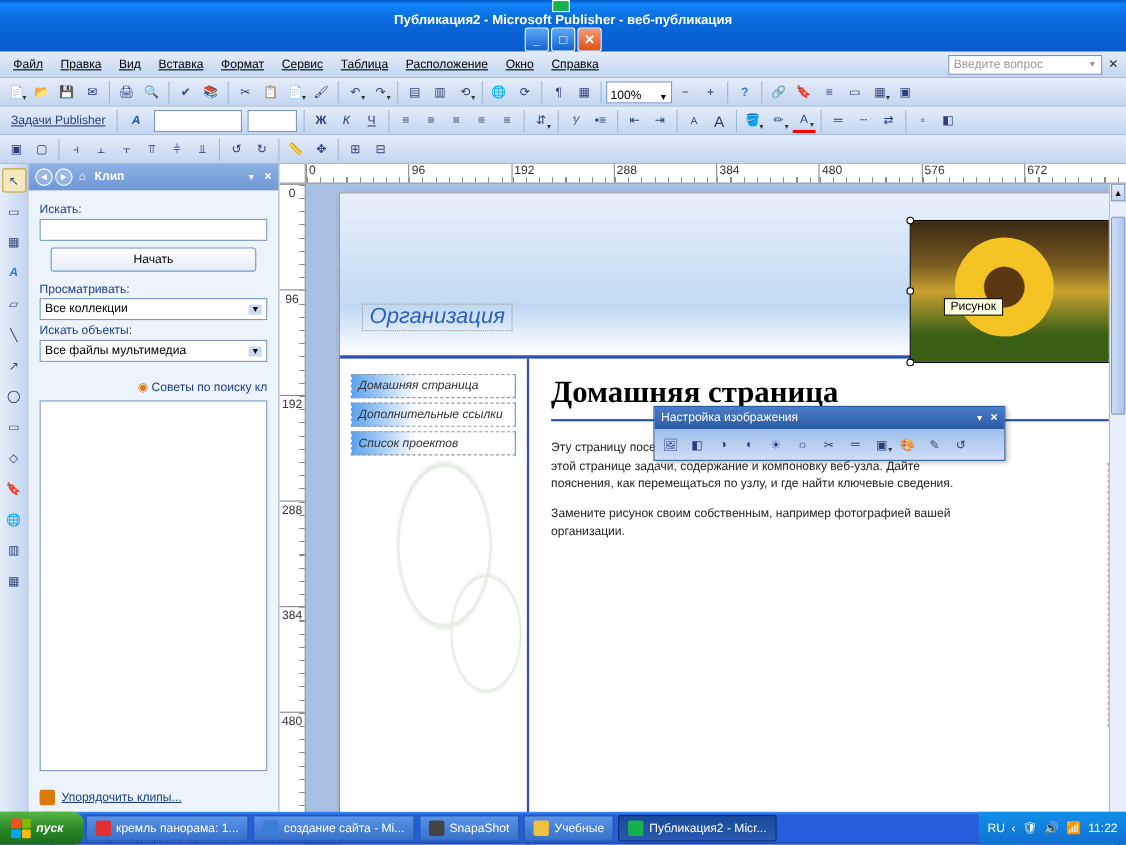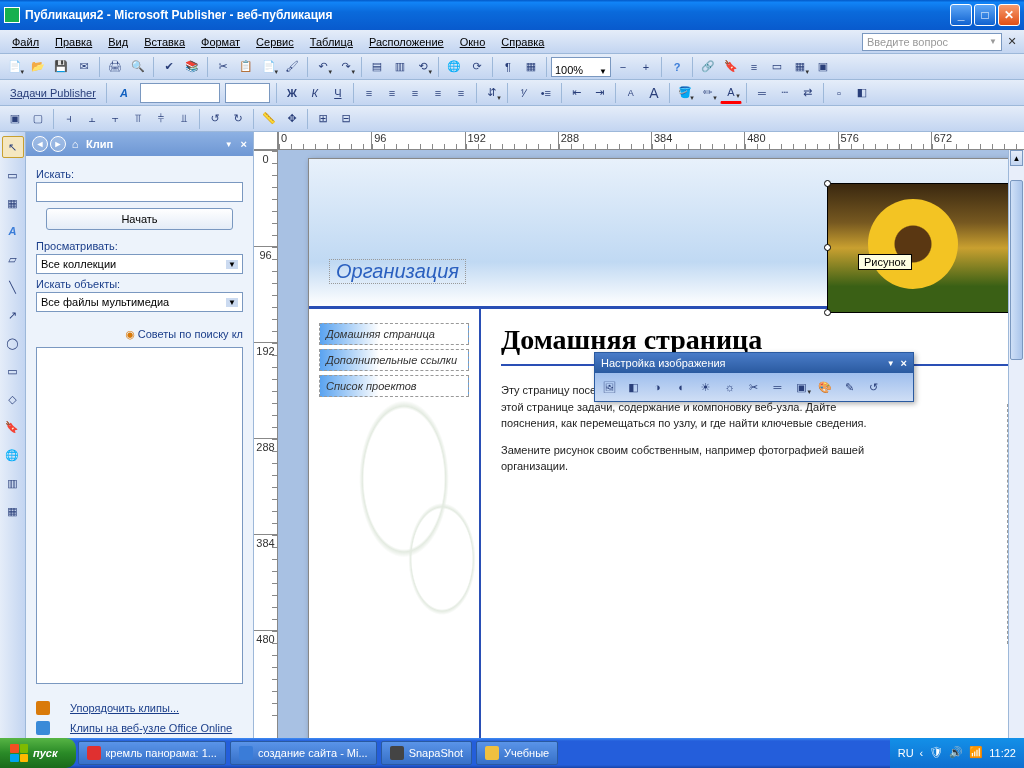--- a/index.html
+++ b/index.html
@@ -1,18 +1,18 @@
 <!DOCTYPE html>
 <html><head>
 <meta charset="utf-8">
 <style>
 * { margin:0; padding:0; box-sizing:border-box; font-family:Tahoma,Arial,sans-serif; font-size:11px; }
 body { background:#ece9d8; width:1024px; height:768px; overflow:hidden; position:relative; }
 
-.titlebar { height:30px; background:linear-gradient(to bottom,#0258c7,#1184f7 8%,#0a6adb 40%,#085acd); display:flex; align-items:center; padding:0 4px; color:#fff; font-weight:bold; }
+.titlebar { height:47px; background:linear-gradient(to bottom,#0258c7,#1184f7 8%,#0a6adb 40%,#085acd); display:flex; align-items:center; padding:0 4px; color:#fff; font-weight:bold;flex-direction:column; }
 .titlebar .icon-app { width:16px; height:16px; background:#16b04e; border:1px solid #fff; margin-right:5px; }
 .titlebar .title { flex:1; font-size:12px; }
 .winbtns { display:flex; gap:2px; }
 .winbtn { width:22px; height:22px; border:1px solid #fff; border-radius:3px; display:flex; align-items:center; justify-content:center; color:#fff; font-weight:bold; font-size:12px; }
 .winbtn.min, .winbtn.max { background:linear-gradient(to bottom,#5ea7f7,#1062d0); }
 .winbtn.close { background:linear-gradient(to bottom,#f79b6e,#e04f16); }
 
 .menubar { height:24px; background:linear-gradient(to bottom,#e5edf9,#c3d5f1); display:flex; align-items:center; padding:0 4px; border-bottom:1px solid #9db8d9; }
 .menubar .menu-item { padding:4px 8px; text-decoration:underline; color:#000; cursor:default; }
 .type-question { margin-left:auto; width:140px; height:18px; border:1px solid #7a98c0; background:#fff; color:#999; padding:0 4px; display:flex; align-items:center; }
@@ -41,21 +41,21 @@
 .tp-body { padding:8px 10px; flex:1; display:flex; flex-direction:column; }
 .tp-label { color:#1b3e8a; margin:4px 0 2px; }
 .tp-input { width:100%; height:20px; border:1px solid #7a98c0; background:#fff; }
 .tp-btn { width:90%; margin:6px auto; height:22px; border:1px solid #7a98c0; background:linear-gradient(to bottom,#fff,#e4ecf7); border-radius:3px; display:flex; align-items:center; justify-content:center; }
 .tp-select { width:100%; height:20px; border:1px solid #7a98c0; background:#fff; display:flex; align-items:center; padding:0 4px; }
 .tp-select .dd { margin-left:auto; font-size:8px; background:#cbdaf0; padding:0 2px;}
 .tp-hint { color:#1b3e8a; text-align:right; margin-top:16px; font-size:10px;}
 .tp-hint span:first-child{ color:#d97a0a; margin-right:3px; }
 .tp-results { flex:1; border:1px solid #7a98c0; background:#fff; margin-top:6px; }
 .tp-links { padding:6px 10px 10px; }
-.tp-link { display:flex; align-items:center; gap:20px; color:#1b3e8a; padding:3px 0; text-decoration:underline; }
+.tp-link { display:flex; align-items:center; gap:6px; color:#1b3e8a; padding:3px 0; text-decoration:underline; }
 .tp-link .licon { width:14px; height:14px; border-radius:2px; }
 
 .canvas-area { flex:1; background:#a8c1e3; position:relative; overflow:hidden; }
 .ruler-h { position:absolute; top:0; left:24px; right:0; height:18px; background:#fff; border-bottom:1px solid #888; font-size:8px; color:#333; display:flex; }
 .ruler-v { position:absolute; top:18px; left:0; width:24px; bottom:18px; background:#fff; border-right:1px solid #888; font-size:8px; color:#333; }
 .ruler-corner { position:absolute; top:0; left:0; width:24px; height:18px; background:#fff; border-right:1px solid #888; border-bottom:1px solid #888;}
 .ruler-h .mark { width:96px; border-left:1px solid #888; padding-left:2px; height:100%; position:relative; }
 .ruler-h .mark::after { content:''; position:absolute; bottom:0; left:0; right:0; height:5px; background:repeating-linear-gradient(to right,#888 0,#888 1px,transparent 1px,transparent 12px); }
 .ruler-v .mark { height:96px; border-top:1px solid #888; padding-top:2px; width:100%; writing-mode:horizontal-tb; text-align:center; position:relative;}
 .ruler-v .mark::after{ content:''; position:absolute; right:0; top:0; bottom:0; width:5px; background:repeating-linear-gradient(to bottom,#888 0,#888 1px,transparent 1px,transparent 12px);}
@@ -433,20 +433,24 @@
       <span>создание сайта - Mi...</span>
     </div>
   <div class="task-item">
       <div class="ticon" style="background:#444"></div>
       <span>SnapaShot</span>
     </div>
   <div class="task-item">
       <div class="ticon" style="background:#f0c040"></div>
       <span>Учебные</span>
     </div>
+  <div class="task-item active">
+      <div class="ticon" style="background:#16b04e"></div>
+      <span>Публикация2 - Micr...</span>
+    </div>
   <div class="tray">
     <span>RU</span>
     <span>‹</span>
     <span class="ticon">🛡</span>
     <span class="ticon">🔊</span>
     <span class="ticon">📶</span>
     <span>11:22</span>
   </div>
 </div>
 

